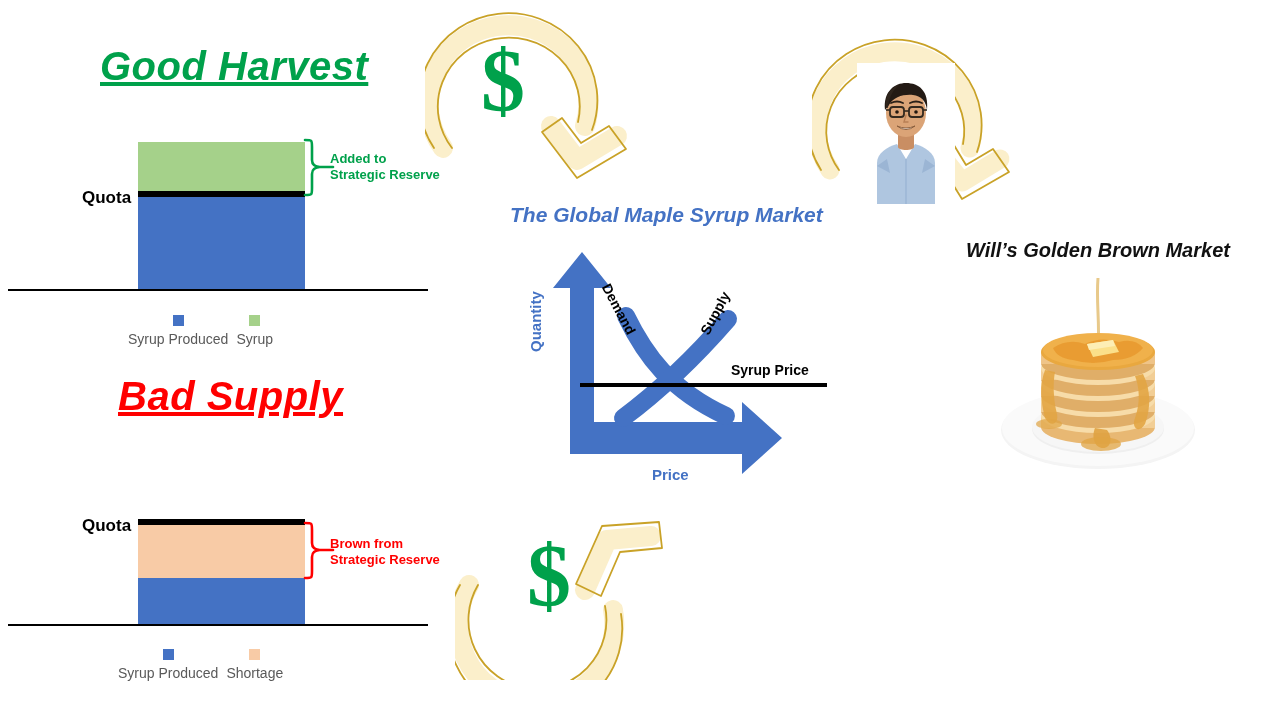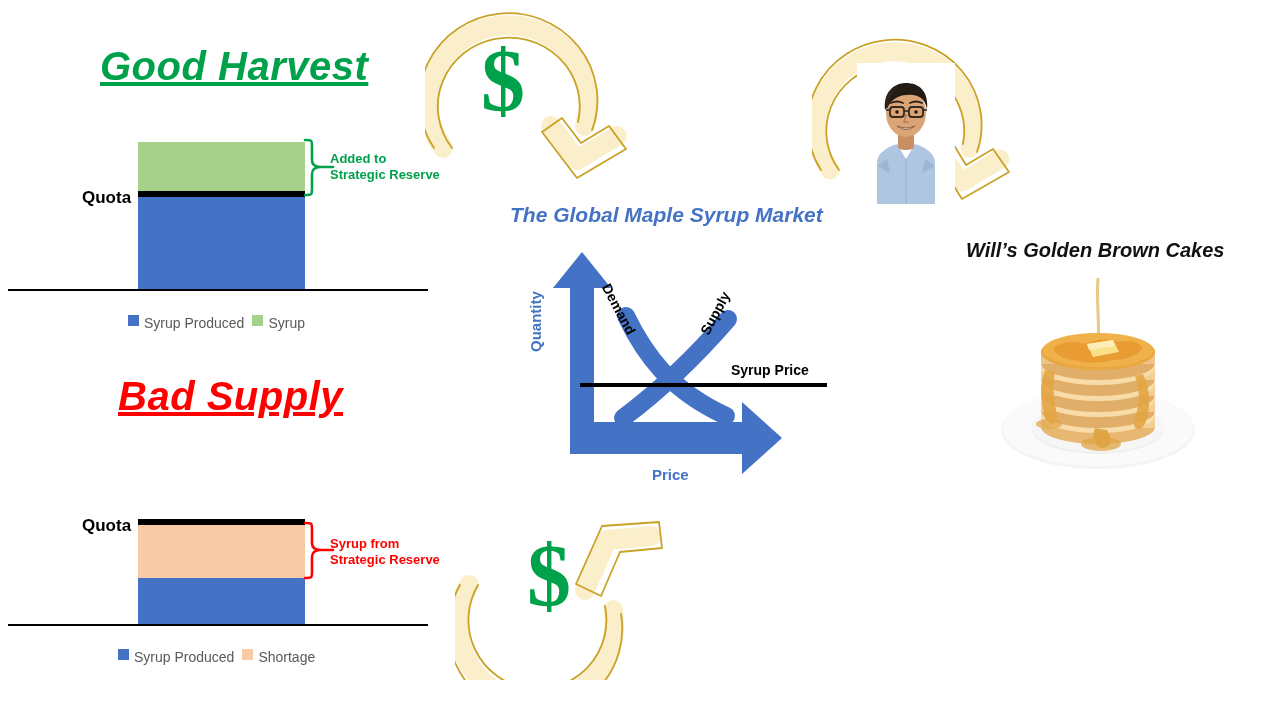--- a/index.html
+++ b/index.html
@@ -62,21 +62,21 @@
   }
   .legend {
     position: absolute;
     display: flex;
     align-items: center;
     gap: 8px;
     font-size: 14px;
     color: #595959;
     white-space: nowrap;
   }
-  .legend .entry { display: flex; gap: 5px; }
+  .legend .entry { display: flex; align-items: center; gap: 5px; flex-direction: column; }
   .legend .swatch { width: 11px; height: 11px; display: inline-block; }
 
   .bracket-label {
     position: absolute;
     font-size: 13px;
     font-weight: bold;
     line-height: 1.25;
     white-space: nowrap;
   }
   #added-label { color: #00A14B; left: 330px; top: 151px; }
@@ -182,21 +182,21 @@
 
   <div class="abs chart-baseline" id="bad-baseline" style="left:8px; top:624px; width:420px;"></div>
 
   <svg class="abs" id="bad-bracket" style="left:303px; top:521px;" width="32" height="60">
     <path d="M2,2 C9,2 9,2 9,9 L9,22 C9,27 12,28 16,29 C12,30 9,31 9,36 L9,50
              C9,57 9,57 2,57" fill="none" stroke="#FF0000" stroke-width="2.6" stroke-linecap="round"></path>
     <line x1="16" y1="29" x2="30" y2="29" stroke="#FF0000" stroke-width="2.6" stroke-linecap="round"></line>
   </svg>
 
   <div class="bracket-label" id="taken-label">
-    <div>Syrup from</div>
+    <div>Brown from</div>
     <div>Strategic Reserve</div>
   </div>
 
   <div class="legend" id="bad-legend" style="left:118px; top:649px;">
     <span class="entry">
       <span class="swatch" style="background:#4472C4;"></span>
       <span>Syrup Produced</span>
     </span>
     <span class="entry">
       <span class="swatch" style="background:#F8CBA6;"></span>
@@ -264,21 +264,21 @@
     <circle cx="59" cy="49" r="1.8" fill="#20160E"></circle>
 
     <path d="M34,40 Q40,37 46,40" stroke="#2A2018" stroke-width="1.8" fill="none" stroke-linecap="round"></path>
     <path d="M53,40 Q59,37 65,40" stroke="#2A2018" stroke-width="1.8" fill="none" stroke-linecap="round"></path>
 
     <path d="M49,52 L47,59 L51,59" stroke="#B87F55" stroke-width="1.4" fill="none" stroke-linecap="round"></path>
 
     <path d="M40,63 Q49,70 58,63 Q49,67 40,63 Z" fill="#ffffff" stroke="#8B5E3C" stroke-width="1"></path>
   </svg>
 
-  <div class="abs" id="brand-title">Will’s Golden Brown Cakes</div>
+  <div class="abs" id="brand-title">Will’s Golden Brown Market</div>
 
   <svg class="abs" id="pancakes-photo" viewBox="0 0 230 200" width="230" height="200">
     <rect x="0" y="0" width="230" height="200" fill="#ffffff"></rect>
 
     <path d="M115,0 C113,25 117,45 115,68" stroke="#E8C98A" stroke-width="3" fill="none" stroke-linecap="round"></path>
 
     <ellipse cx="115" cy="152" rx="97" ry="39" fill="#F4F4F4"></ellipse>
     <ellipse cx="115" cy="150" rx="96" ry="38" fill="#FAFAFA"></ellipse>
     <ellipse cx="115" cy="151" rx="66" ry="25" fill="#EFEFEF"></ellipse>
     <ellipse cx="115" cy="149" rx="66" ry="25" fill="#F6F6F6"></ellipse>

